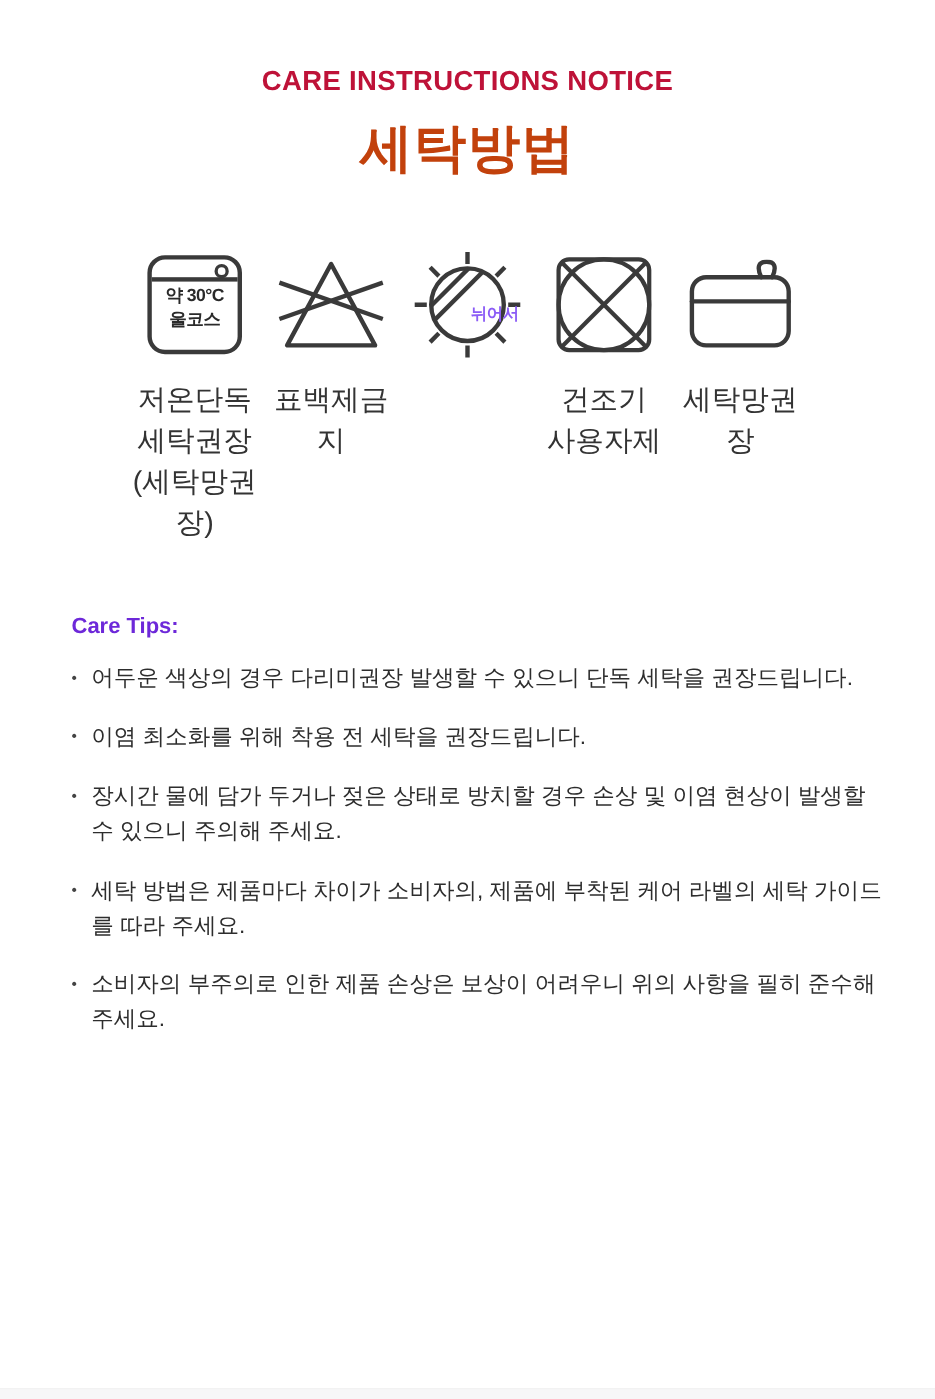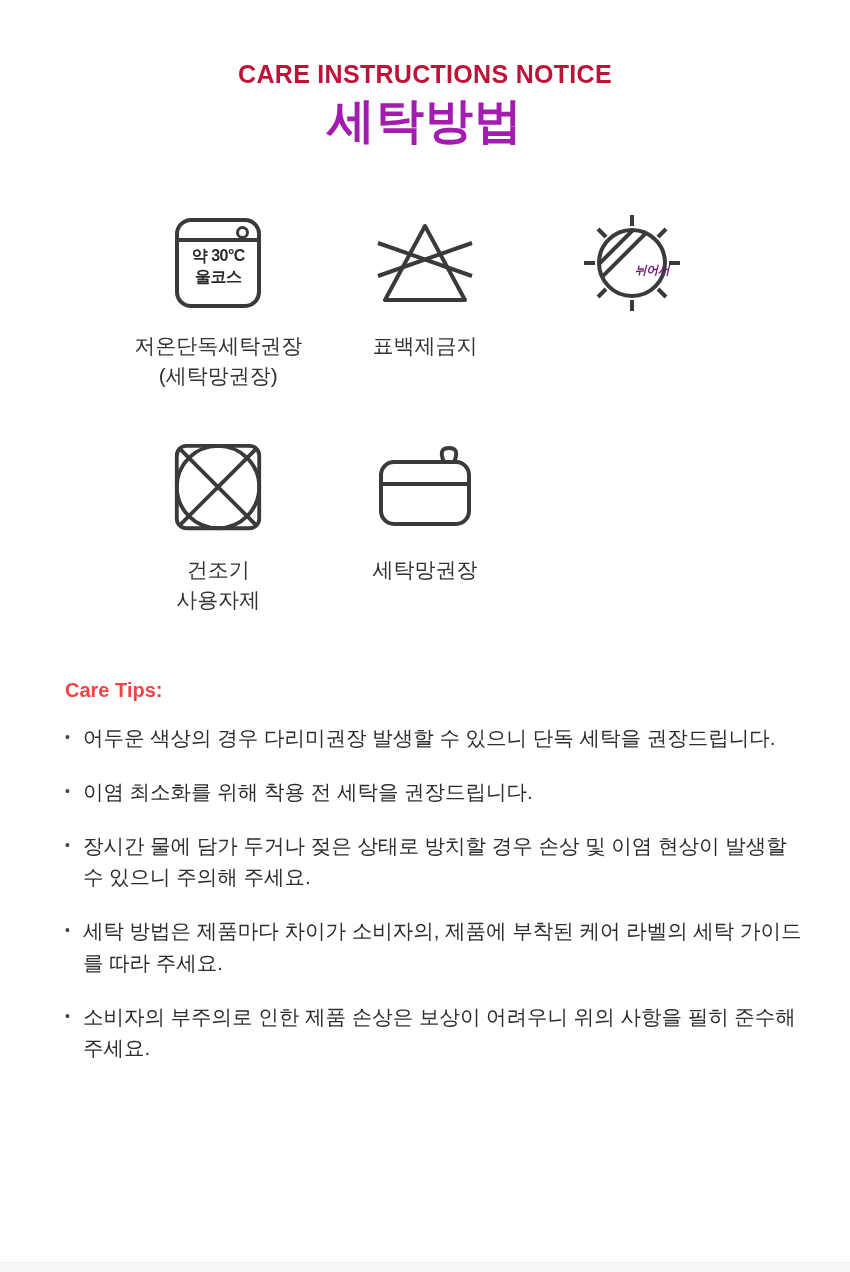--- a/index.html
+++ b/index.html
@@ -10,33 +10,33 @@
     -webkit-font-smoothing:antialiased;
   }
   .page { width:100%; height:100%; position:relative; }
 
   
   .header { text-align:center; padding-top:60px; }
   .notice {
     color:#BE1238; font-size:25px; font-weight:700; letter-spacing:0.3px;
   }
   .title {
-    color:#a21caf; font-size:48px; font-weight:700; letter-spacing:1px;
+    margin-top:14px; color:#c2410c; font-size:48px; font-weight:700; letter-spacing:1px;
   }
 
   
   .icon-grid {
     width:620px; margin:58px auto 0 auto;
-    display:grid; grid-template-columns:repeat(3,1fr); row-gap:44px;
+    display:grid; grid-template-columns:repeat(5,1fr); row-gap:44px;
   }
   .care-cell { display:flex; flex-direction:column; align-items:center; }
   .icon-box { height:104px; display:flex; align-items:center; justify-content:center; }
   .care-label {
     margin-top:16px; text-align:center; color:#333333;
-    font-size:21px; line-height:1.43; font-weight:400;
+    font-size:26px; line-height:1.43; font-weight:400;
   }
   .care-label span { display:block; }
 
   svg.care-svg { stroke:#3A3A3A; fill:none; stroke-width:4; }
 
   
   .machine {
     width:86px; height:90px; border:4px solid #3A3A3A; border-radius:16px;
     background:#fff; position:relative;
   }
@@ -47,27 +47,27 @@
   }
   .machine-text {
     margin-top:4px; text-align:center; font-size:16px; font-weight:700;
     line-height:1.3; color:#2a2a2a; letter-spacing:-0.5px;
   }
   .machine-text span { display:block; }
 
   
   .shade-wrap { position:relative; width:100px; height:100px; }
   .shade-text {
-    position:absolute; left:53%; top:49%; color:#701a75;
-    font-size:12px; font-weight:600; letter-spacing:-0.5px; white-space:nowrap;font-style:italic;
+    position:absolute; left:53%; top:49%; color:#8b5cf6;
+    font-size:15px; font-weight:600; letter-spacing:-0.5px; white-space:nowrap;
   }
 
   
   .tips { margin:64px 42px 0 65px; }
-  .tips-heading { font-size:20px; font-weight:700; color:#ef4444; }
+  .tips-heading { font-size:20px; font-weight:700; color:#6d28d9; }
   .tips-list { list-style:none; margin-top:20px; }
   .tips-list li {
     display:flex; align-items:flex-start; gap:13px;
     font-size:20.5px; line-height:1.55; color:#2d2d2d;
     margin-bottom:22px; max-width:745px;
   }
   .tip-marker { font-size:14px; color:#444444; padding-top:5px; flex:0 0 auto; }
 
   
   .footer-band {

